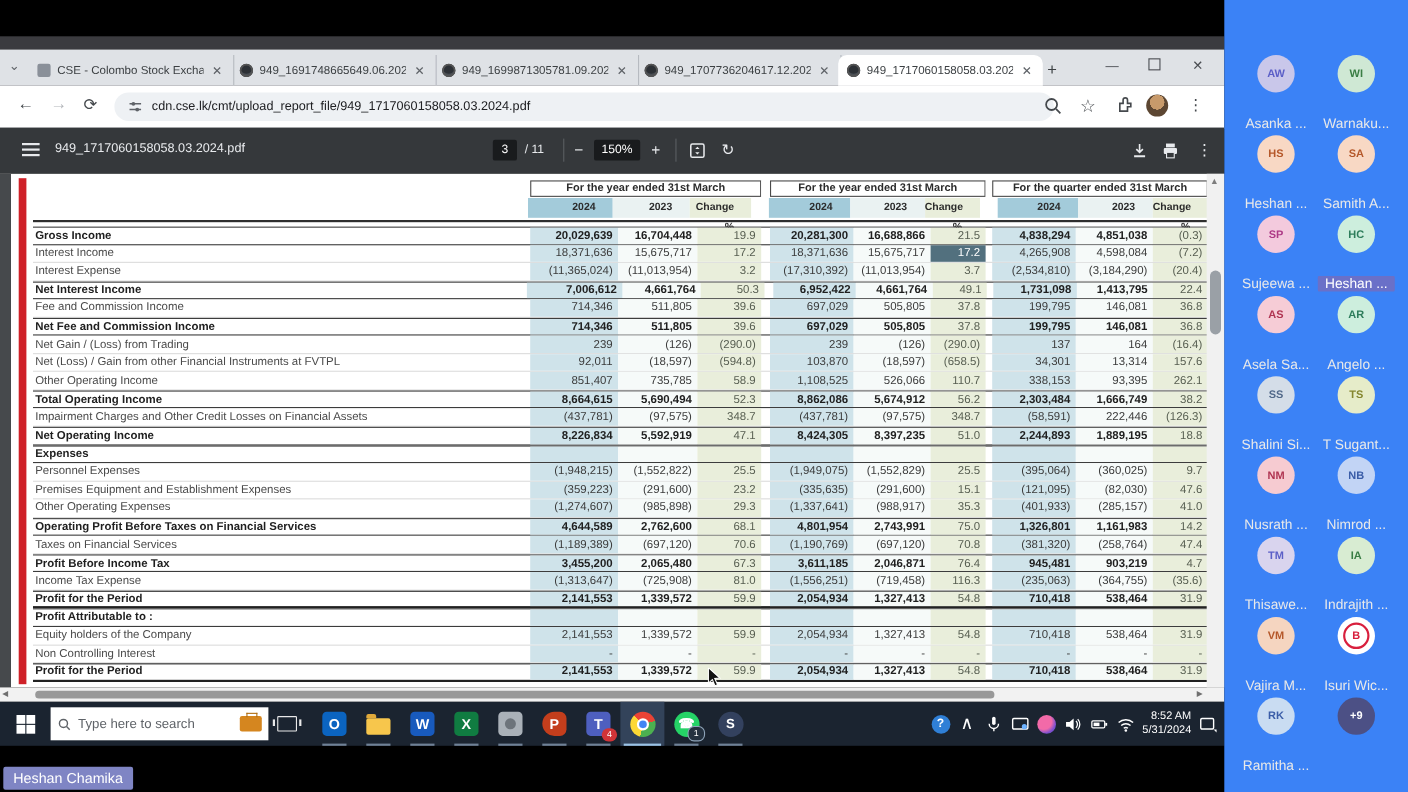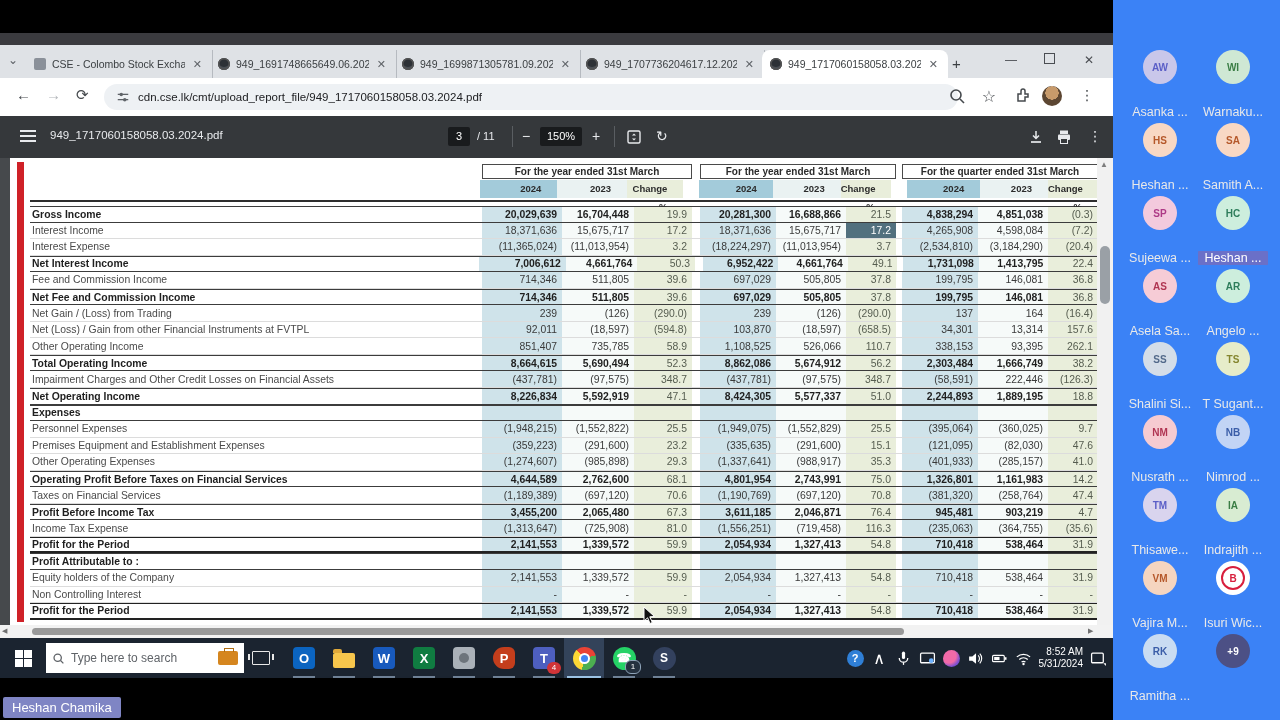--- a/index.html
+++ b/index.html
@@ -282,21 +282,21 @@
             <div class="cv bg23 num" style="width:70px">4,598,084</div>
             <div class="cv bgch" style="width:50px">(7.2)</div>
           </div>
           <div class="trow">
             <div class="cl">Interest Expense</div>
             <div class="gap" style="width:0px"></div>
             <div class="cv bg24 num" style="width:80px">(11,365,024)</div>
             <div class="cv bg23 num" style="width:72px">(11,013,954)</div>
             <div class="cv bgch" style="width:58px">3.2</div>
             <div class="gap" style="width:8px"></div>
-            <div class="cv bg24 num" style="width:76px">(18,224,297)</div>
+            <div class="cv bg24 num" style="width:76px">(17,310,392)</div>
             <div class="cv bg23 num" style="width:70px">(11,013,954)</div>
             <div class="cv bgch" style="width:50px">3.7</div>
             <div class="gap" style="width:6px"></div>
             <div class="cv bg24 num" style="width:76px">(2,534,810)</div>
             <div class="cv bg23 num" style="width:70px">(3,184,290)</div>
             <div class="cv bgch" style="width:50px">(20.4)</div>
           </div>
           <div class="trow b">
             <div class="cl">Net Interest Income</div>
             <div class="gap" style="width:0px"></div>
@@ -418,21 +418,21 @@
             <div class="cv bgch" style="width:50px">(126.3)</div>
           </div>
           <div class="trow b">
             <div class="cl">Net Operating Income</div>
             <div class="gap" style="width:0px"></div>
             <div class="cv bg24 num" style="width:80px">8,226,834</div>
             <div class="cv bg23 num" style="width:72px">5,592,919</div>
             <div class="cv bgch" style="width:58px">47.1</div>
             <div class="gap" style="width:8px"></div>
             <div class="cv bg24 num" style="width:76px">8,424,305</div>
-            <div class="cv bg23 num" style="width:70px">5,577,337</div>
+            <div class="cv bg23 num" style="width:70px">8,397,235</div>
             <div class="cv bgch" style="width:50px">51.0</div>
             <div class="gap" style="width:6px"></div>
             <div class="cv bg24 num" style="width:76px">2,244,893</div>
             <div class="cv bg23 num" style="width:70px">1,889,195</div>
             <div class="cv bgch" style="width:50px">18.8</div>
           </div>
           <div class="trow b">
             <div class="cl">Expenses</div>
             <div class="gap" style="width:0px"></div>
             <div class="cv bg24 num" style="width:80px"></div>

